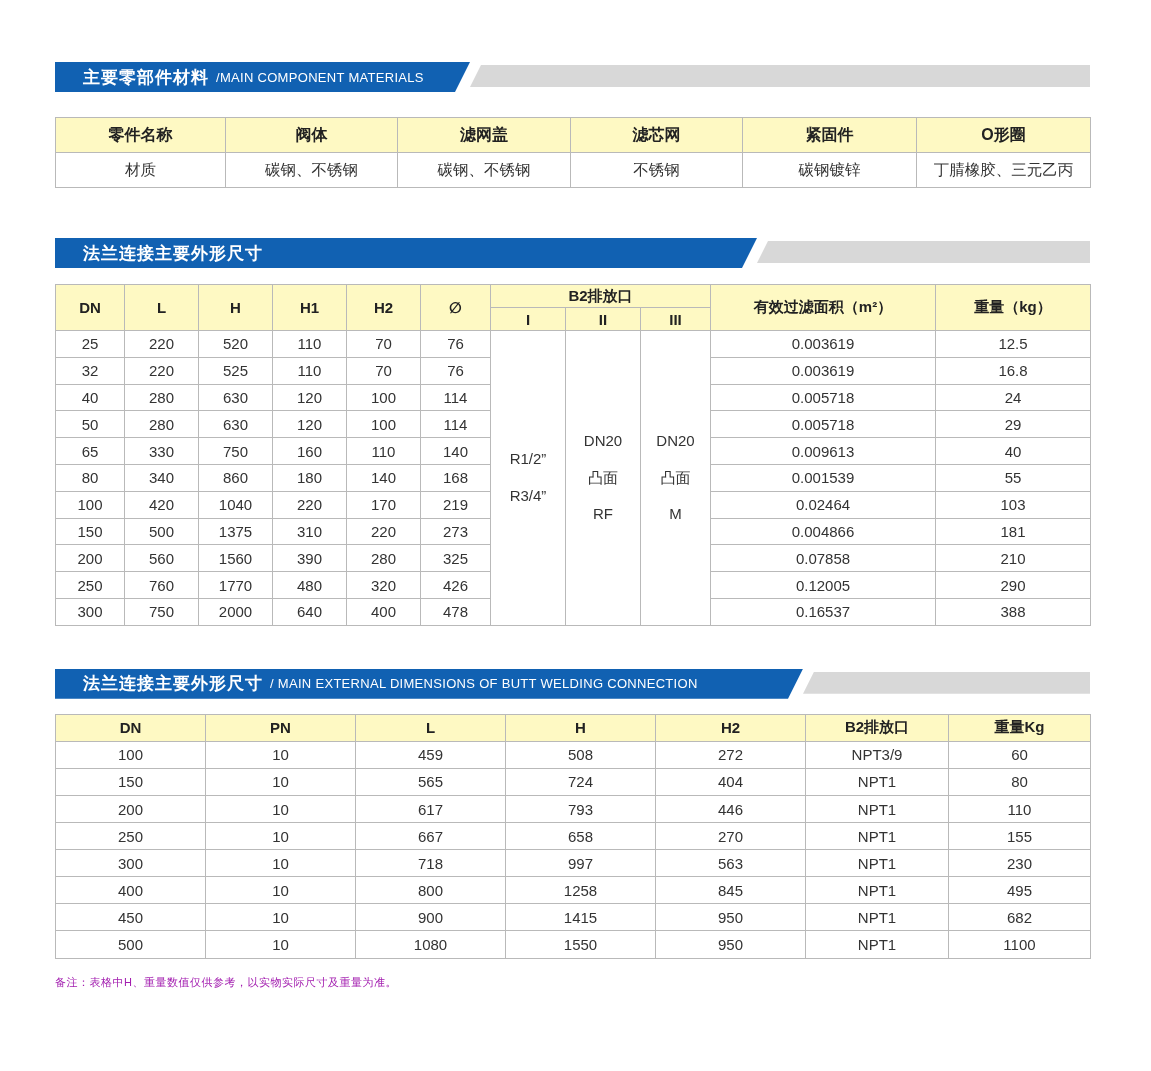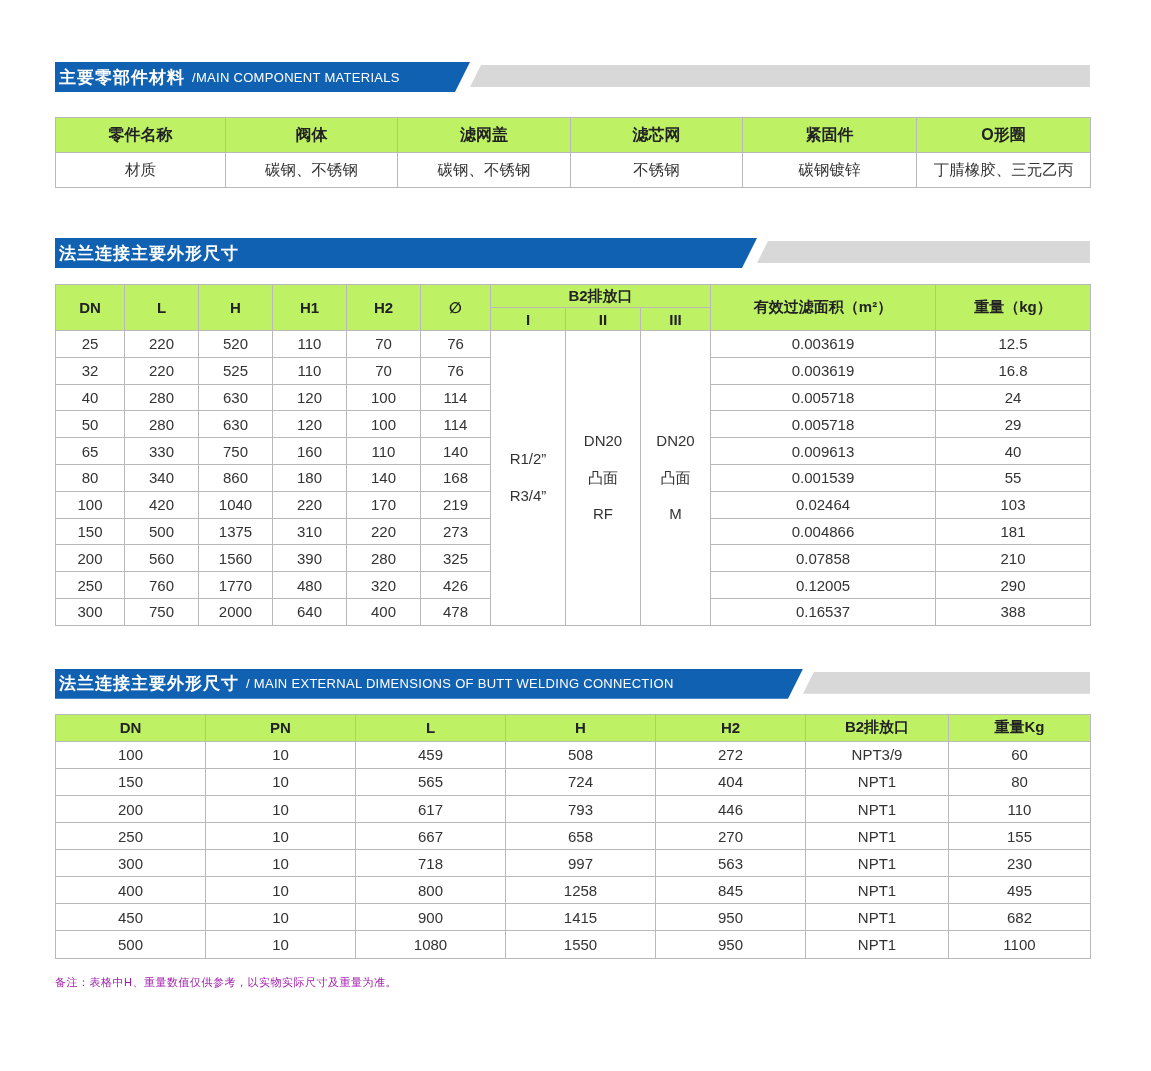--- a/index.html
+++ b/index.html
@@ -10,21 +10,21 @@
     color:#333; overflow:hidden;
   }
   .page { position:relative; width:1151px; height:1071px; background:#fff; }
   .content { position:absolute; left:55px; top:0; width:1035px; }
 
   
   .banner { display:flex; align-items:flex-start; width:100%; height:30px; }
   .banner-blue {
     height:30px; background:#1161b2; color:#fff;
     display:flex; align-items:center; white-space:nowrap;
-    padding:0 30px 0 4px;
+    padding:0 30px 0 28px;
     clip-path:polygon(0 0, 100% 0, calc(100% - 15px) 100%, 0 100%);
   }
   .banner-blue .zh { font-size:17px; font-weight:bold; letter-spacing:1px; }
   .banner-blue .en { font-size:13px; margin-left:7px; letter-spacing:0.3px; }
   .banner-gray {
     flex:1; height:22px; margin-top:3px; background:#d8d8d8;
     clip-path:polygon(11px 0, 100% 0, 100% 100%, 0 100%);
   }
   .banner-materials .banner-blue { width:415px; }
   .banner-flange   .banner-blue { width:702px; }
@@ -37,21 +37,21 @@
   .banner-butt      { margin-top:43px; }
   .tbl-butt         { margin-top:15px; }
   .footnote         { margin-top:16px; font-size:11px; color:#a21caf; letter-spacing:0.5px; }
 
   
   table.tbl { border-collapse:collapse; table-layout:fixed; width:1035px; }
   .tbl th, .tbl td {
     border:1px solid #b9b9b9; text-align:center; vertical-align:middle;
     overflow:hidden; white-space:pre-line;
   }
-  .tbl th { background:#bef264; font-weight:bold; color:#222; font-size:15px;margin-left:48px; }
+  .tbl th { background:#fef9c3; font-weight:bold; color:#222; font-size:15px;margin-left:48px; }
   .tbl td { background:#fff; color:#333; font-size:15px; font-weight:normal; }
 
   .tbl-materials th { height:35px; font-size:16px; }
   .tbl-materials td { height:35px; font-size:15.5px; }
 
   .tbl-flange th { height:23px; }
   .tbl-flange td { height:26.8px; }
   .tbl-flange td.cell-merged { line-height:2.45; font-size:15px; }
 
   .tbl-butt th { height:27px; }

